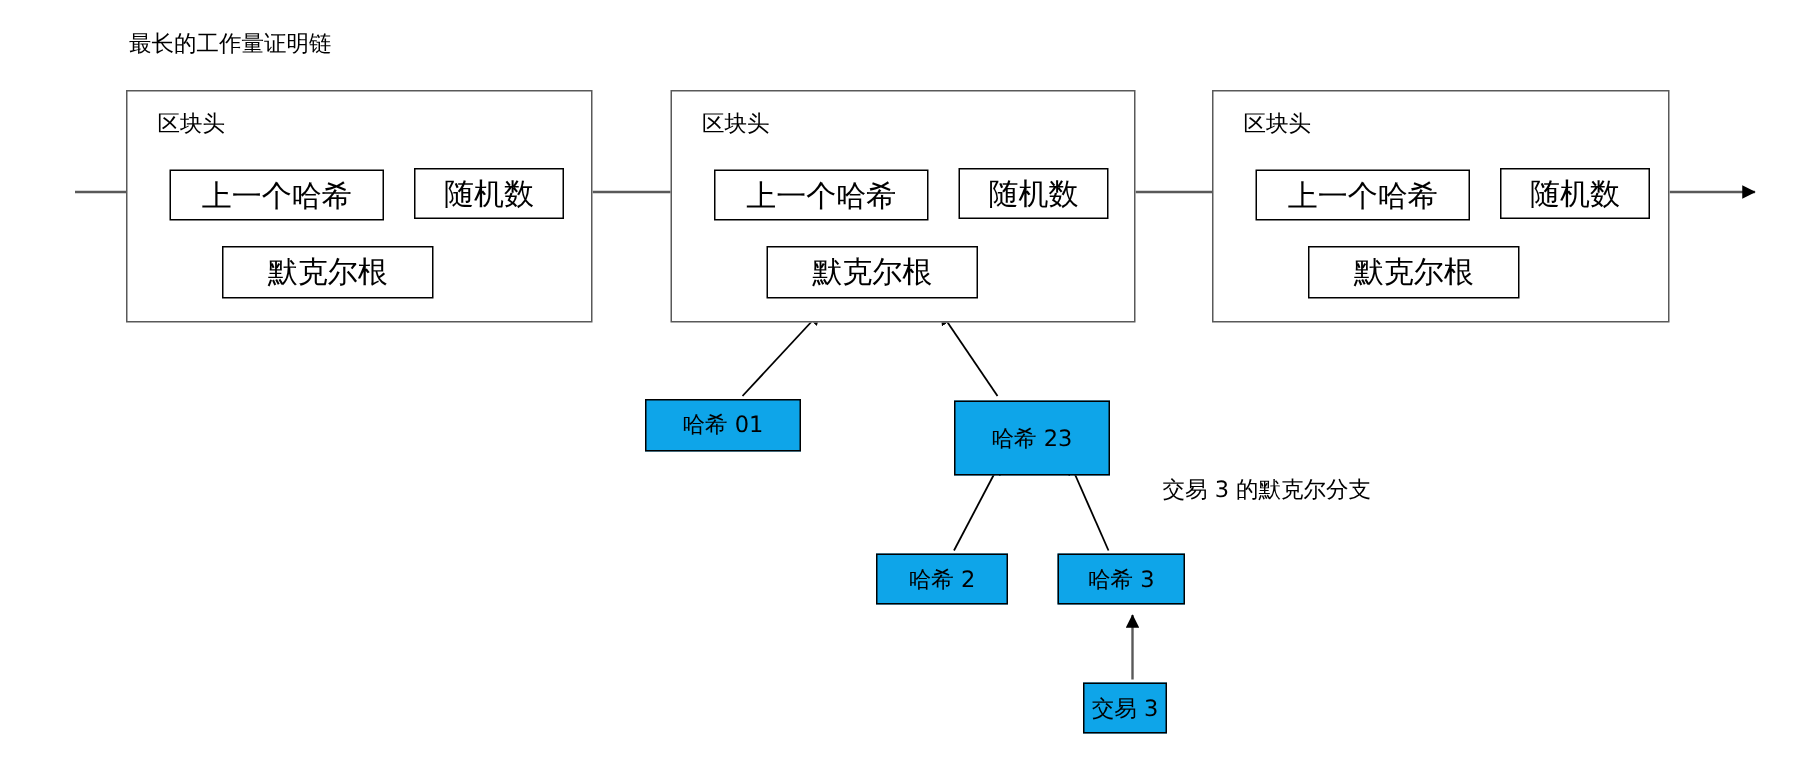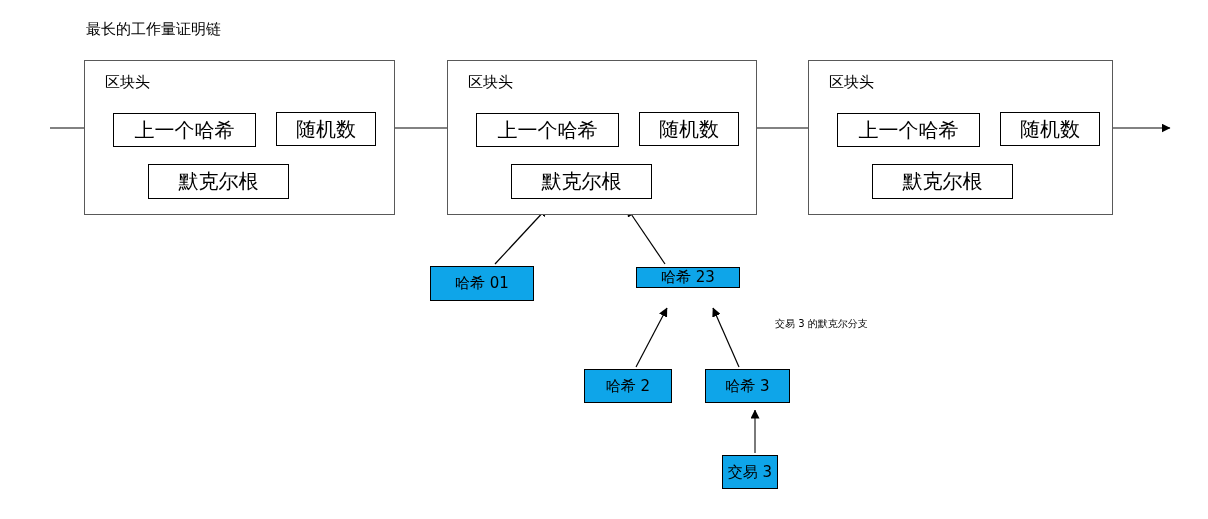--- a/index.html
+++ b/index.html
@@ -30,21 +30,21 @@
     position: absolute;
     left: 46px;
     top: 20px;
     font-size: 15px;
     color: #000000;
     white-space: nowrap;
     margin-left: 40px;
   }
   .annotation {
     position: absolute;
-    font-size: 10px;
+    font-size: 15px;
     color: #000000;
     white-space: nowrap;
   }
   .block {
     position: absolute;
     box-sizing: border-box;
     border: 1.4px solid #595959;
     background: #ffffff;
   }
   .block-title {
@@ -127,21 +127,21 @@
 
   <div class="block" style="left:808px; top:60px; width:305px; height:155px;">
     <div class="block-title" style="left:20px; top:12px;">区块头</div>
     <div class="cell" style="left:28px; top:52px; width:143px; height:34px;">上一个哈希</div>
     <div class="cell" style="left:191px; top:51px; width:100px; height:34px;">随机数</div>
     <div class="cell" style="left:63px; top:103px; width:141px; height:35px;">默克尔根</div>
   </div>
 
   <div class="node" style="left:430px; top:266px; width:104px; height:35px;">哈希 01</div>
 
-  <div class="node" style="left:636px; top:267px; width:104px; height:21px;">哈希 23</div>
+  <div class="node" style="left:636px; top:267px; width:104px; height:50px;">哈希 23</div>
 
   <div class="node" style="left:584px; top:369px; width:88px; height:34px;">哈希 2</div>
 
   <div class="node" style="left:705px; top:369px; width:85px; height:34px;">哈希 3</div>
 
   <div class="node" style="left:722px; top:455px; width:56px; height:34px;">交易 3</div>
 
   <div class="annotation" style="left:775px; top:317px;">交易 3 的默克尔分支</div>
 
 </div>

